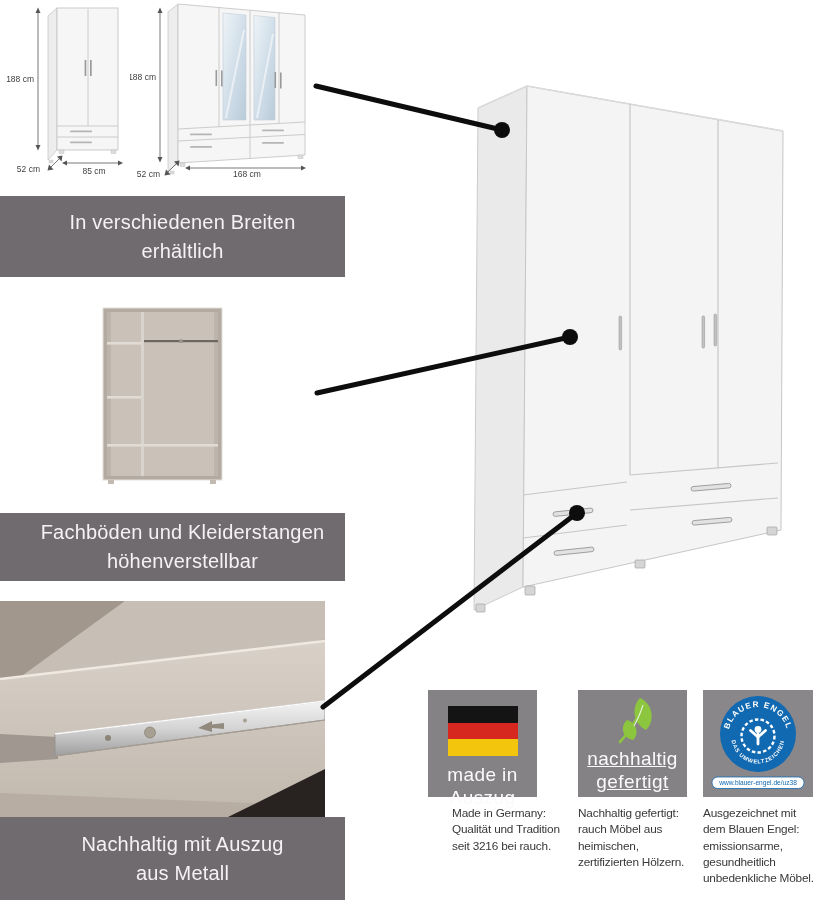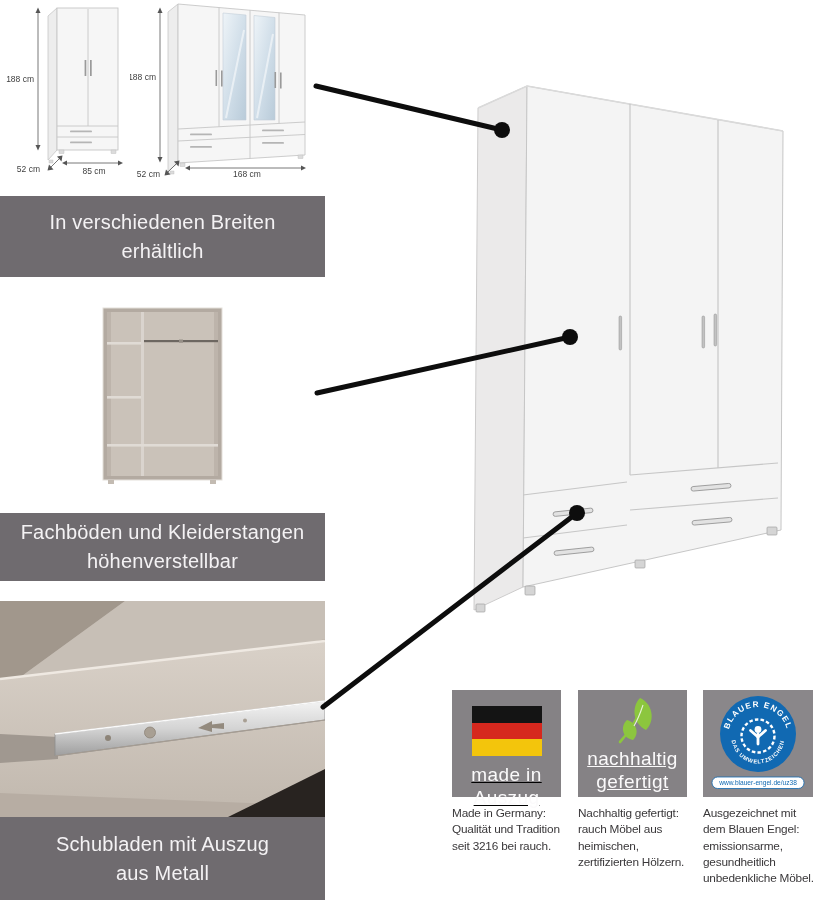--- a/index.html
+++ b/index.html
@@ -3,30 +3,30 @@
 <meta charset="utf-8">
 <style>
   html,body{margin:0;padding:0;background:#ffffff;}
   body{width:815px;height:900px;position:relative;overflow:hidden;
        font-family:"Liberation Sans", sans-serif;}
   .abs{position:absolute;}
 
   
   .banner{left:0;width:325px;background:#6f6b6f;color:#f4f2f4;
           display:flex;flex-direction:column;align-items:center;justify-content:center;
-          font-size:20px;line-height:1.45;letter-spacing:.2px;text-align:center;}
+          font-size:20px;line-height:1.45;letter-spacing:.2px;text-align:center;padding-left:20px;}
   #banner-widths{top:196px;height:81px;}
   #banner-shelves{top:513px;height:68px;}
   #banner-drawers{top:817px;height:83px;}
 
   
   .badge{top:690px;width:109px;height:107px;background:#858285;
          display:flex;flex-direction:column;align-items:center;}
   .badge-label{color:#fbfafb;font-size:19px;line-height:1.22;letter-spacing:.4px;text-align:center;}
-  #badge-germany{left:452px;text-decoration:underline;}
+  #badge-germany{left:428px;}
   #badge-sustain{left:578px;}
   #badge-engel{left:703px;width:110px;background:#8a878a;padding:0;}
   .flag{width:70px;height:50px;margin-top:16px;}
   .flag div{height:16.6px;}
   .caption{top:805px;color:#3a383a;font-size:11.8px;line-height:1.38;letter-spacing:-.2px;}
   #caption-1{left:452px;width:122px;}
   #caption-2{left:578px;width:124px;}
   #caption-3{left:703px;width:118px;}
 
   svg text{font-family:"Liberation Sans", sans-serif;}
@@ -117,21 +117,21 @@
 
 <div class="abs banner" id="banner-widths">
   <span>In verschiedenen Breiten</span>
   <span>erhältlich</span>
 </div>
 <div class="abs banner" id="banner-shelves">
   <span>Fachböden und Kleiderstangen</span>
   <span>höhenverstellbar</span>
 </div>
 <div class="abs banner" id="banner-drawers">
-  <span>Schubladen mit Auszug</span>
+  <span>Nachhaltig mit Auszug</span>
   <span>aus Metall</span>
 </div>
 
 <svg class="abs" style="left:92px;top:298px" width="140" height="196" viewBox="0 0 140 196">
   <rect x="11" y="10" width="119" height="172" fill="#b3aaa1" stroke="#e4e0da" stroke-width="1"></rect>
   <rect x="15" y="14" width="111" height="164" fill="#cac2b9"></rect>
   <rect x="15" y="14" width="4" height="164" fill="#bdb4ab"></rect>
   <rect x="122" y="14" width="4" height="164" fill="#bdb4ab"></rect>
   <rect x="49" y="14" width="3" height="164" fill="#dad4ce"></rect>
   <rect x="15" y="44" width="34" height="2.6" fill="#e0dbd5"></rect>

